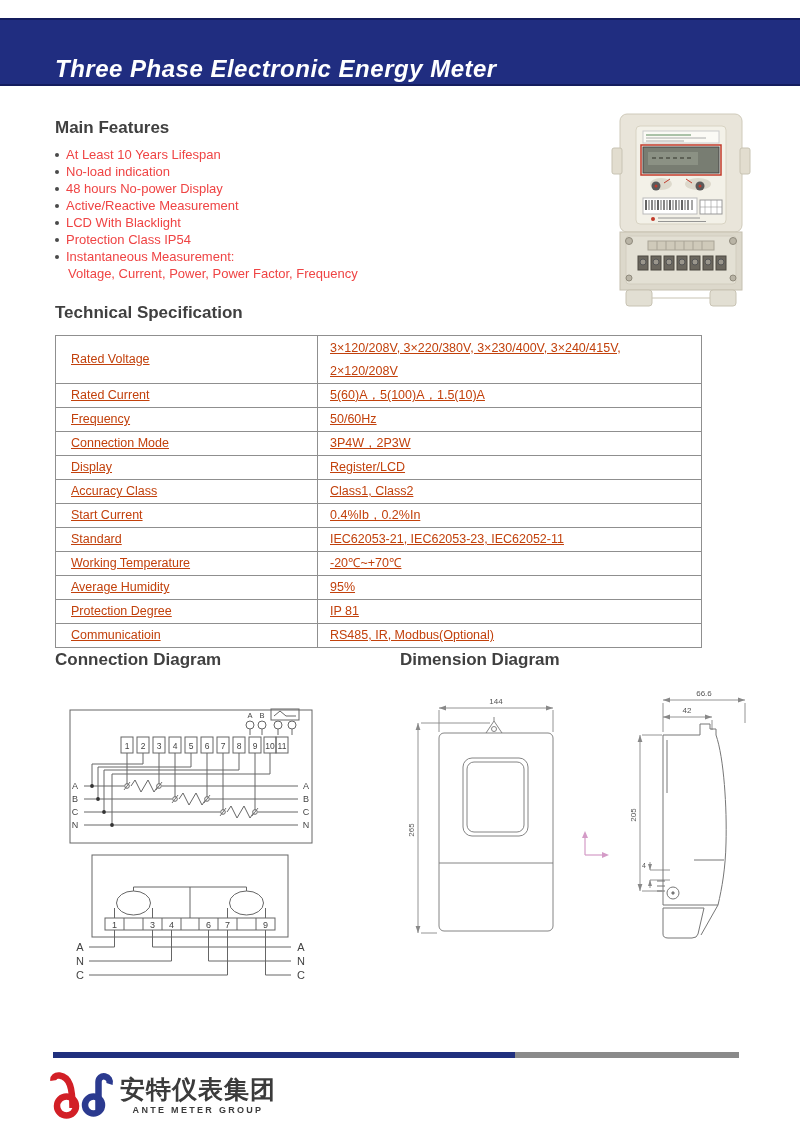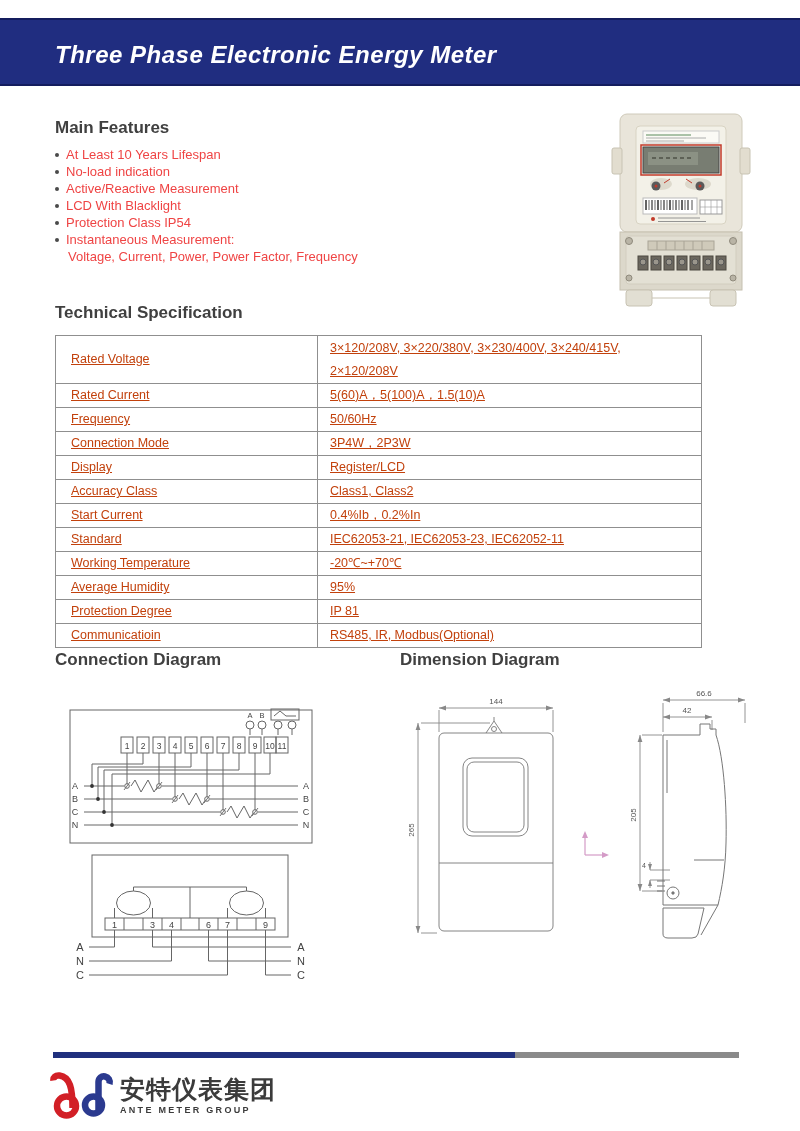--- a/index.html
+++ b/index.html
@@ -4,21 +4,21 @@
 <style>
   html,body{margin:0;padding:0;background:#ffffff;}
   .page{position:relative;width:800px;height:1131px;background:#fff;
         font-family:"Liberation Sans",sans-serif;overflow:hidden;}
 
   
   .header-band{position:absolute;left:0;top:18px;width:800px;height:68px;
     background:#202d80;border-top:2px solid #141d5e;border-bottom:2px solid #141d5e;
     box-sizing:border-box;}
   .page-title{color:#ffffff;font-style:italic;font-weight:bold;font-size:24px;
-    padding:21px 0 0 55px;letter-spacing:.5px;}
+    padding:35px 0 0 55px;letter-spacing:.5px;}
 
   .section-heading{position:absolute;color:#404040;font-size:17px;
     font-weight:bold;white-space:nowrap;}
 
   
   .features-list{position:absolute;left:55px;top:146px;margin:0;padding:0;
     list-style:none;color:#ef4444;font-size:13px;line-height:17px;width:360px;}
   .features-list li{position:relative;padding-left:11px;}
   .features-list li.bullet::before{content:"";position:absolute;left:0;top:6.5px;
     width:4px;height:4px;border-radius:50%;background:#4a4a4a;}
@@ -35,37 +35,38 @@
   .spec-table tr.tall td.val div{line-height:23px;}
 
   svg text{font-family:"Liberation Sans",sans-serif;}
   .diag{position:absolute;}
 
   
   .footer-bar{position:absolute;left:53px;top:1052px;width:686px;height:6px;}
   .footer-bar .blue{position:absolute;left:0;top:0;width:462px;height:6px;background:#20307e;}
   .footer-bar .gray{position:absolute;left:462px;top:0;width:224px;height:6px;background:#8a8a8a;}
   .logo-wrap{position:absolute;left:50px;top:1068px;width:300px;height:58px;}
-  .logo-text{position:absolute;left:70px;top:8px;}
+  .logo-text{position:absolute;left:70px;top:8px;text-align:center;}
   .logo-cn{font-size:25px;font-weight:bold;color:#3b3b3b;letter-spacing:1px;line-height:27px;}
   .logo-en{font-size:9px;font-weight:bold;color:#3b3b3b;letter-spacing:2.3px;margin-top:2px;}
 </style>
 </head>
 <body>
 
 <div class="page">
 
   <div class="header-band">
     <div class="page-title">Three Phase Electronic Energy Meter</div>
   </div>
 
   <div class="section-heading" style="left:55px;top:118px;">Main Features</div>
   <ul class="features-list">
     <li class="bullet">At Least 10 Years Lifespan</li>
     <li class="bullet">No-load indication</li>
+    <li class="bullet">48 hours No-power Display</li>
     <li class="bullet">Active/Reactive Measurement</li>
     <li class="bullet">LCD With Blacklight</li>
     <li class="bullet">Protection Class IP54</li>
     <li class="bullet">Instantaneous Measurement:</li>
     <li class="cont">Voltage, Current, Power, Power Factor, Frequency</li>
   </ul>
 
   <svg class="diag" style="left:596px;top:110px;" width="170" height="205" viewBox="0 0 170 205">
     <rect x="24" y="4" width="122" height="118" rx="7" fill="#e9e5da" stroke="#cfcaba"></rect>
     <rect x="16" y="38" width="10" height="26" rx="2" fill="#e2ddcf" stroke="#c8c3b3"></rect>

